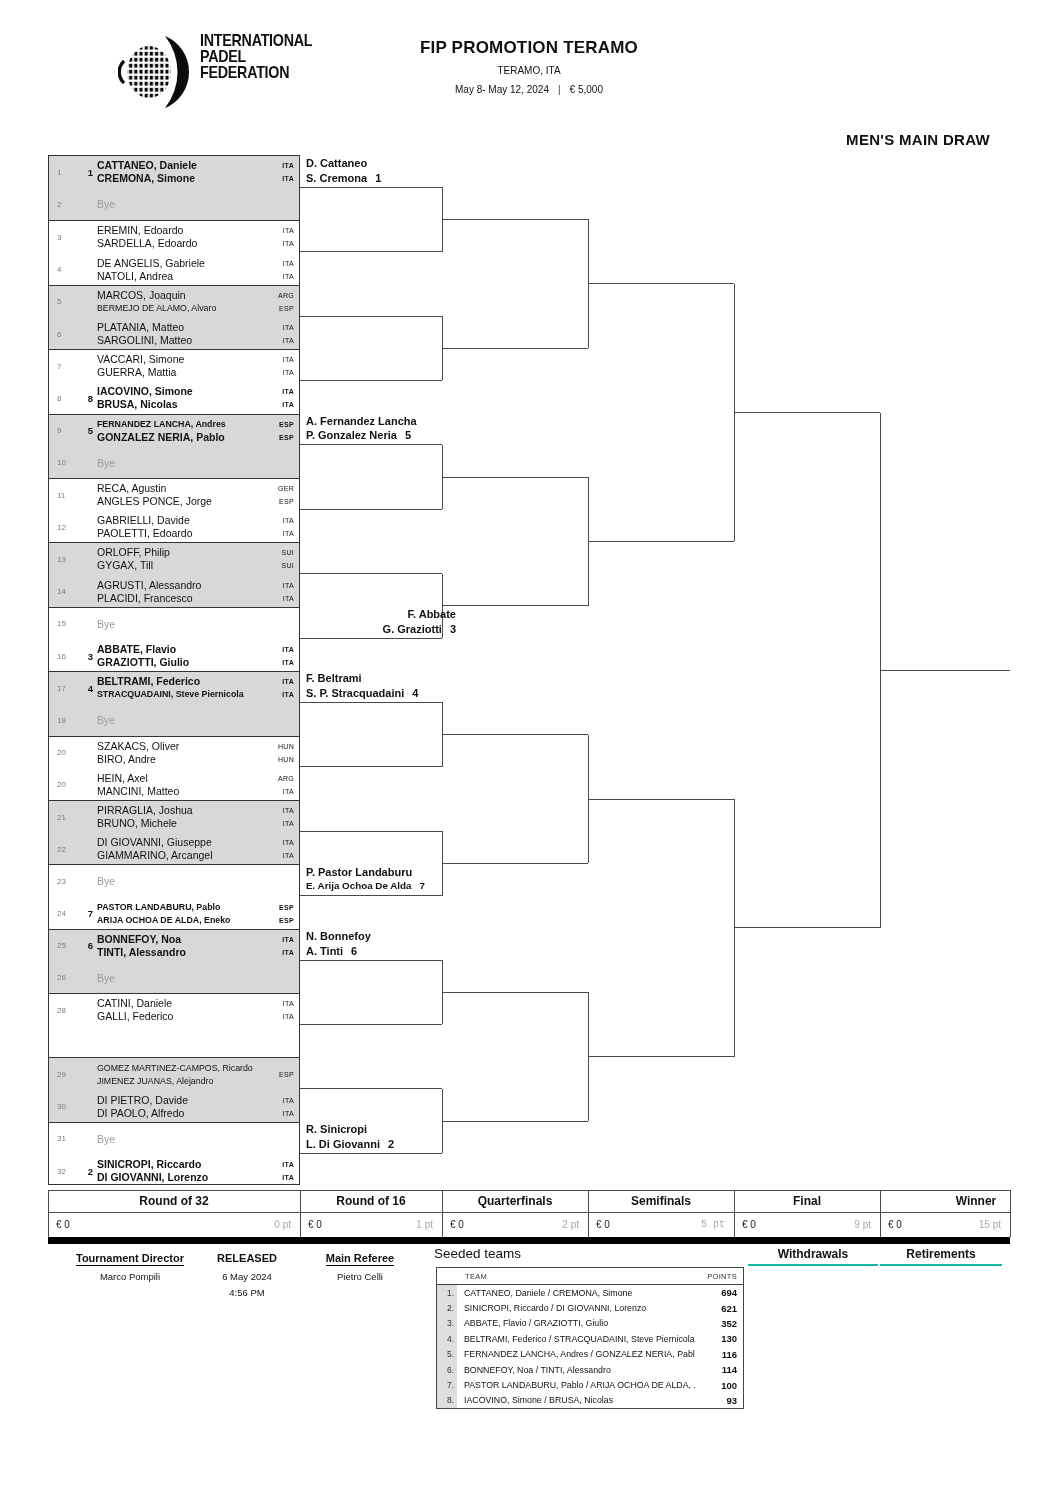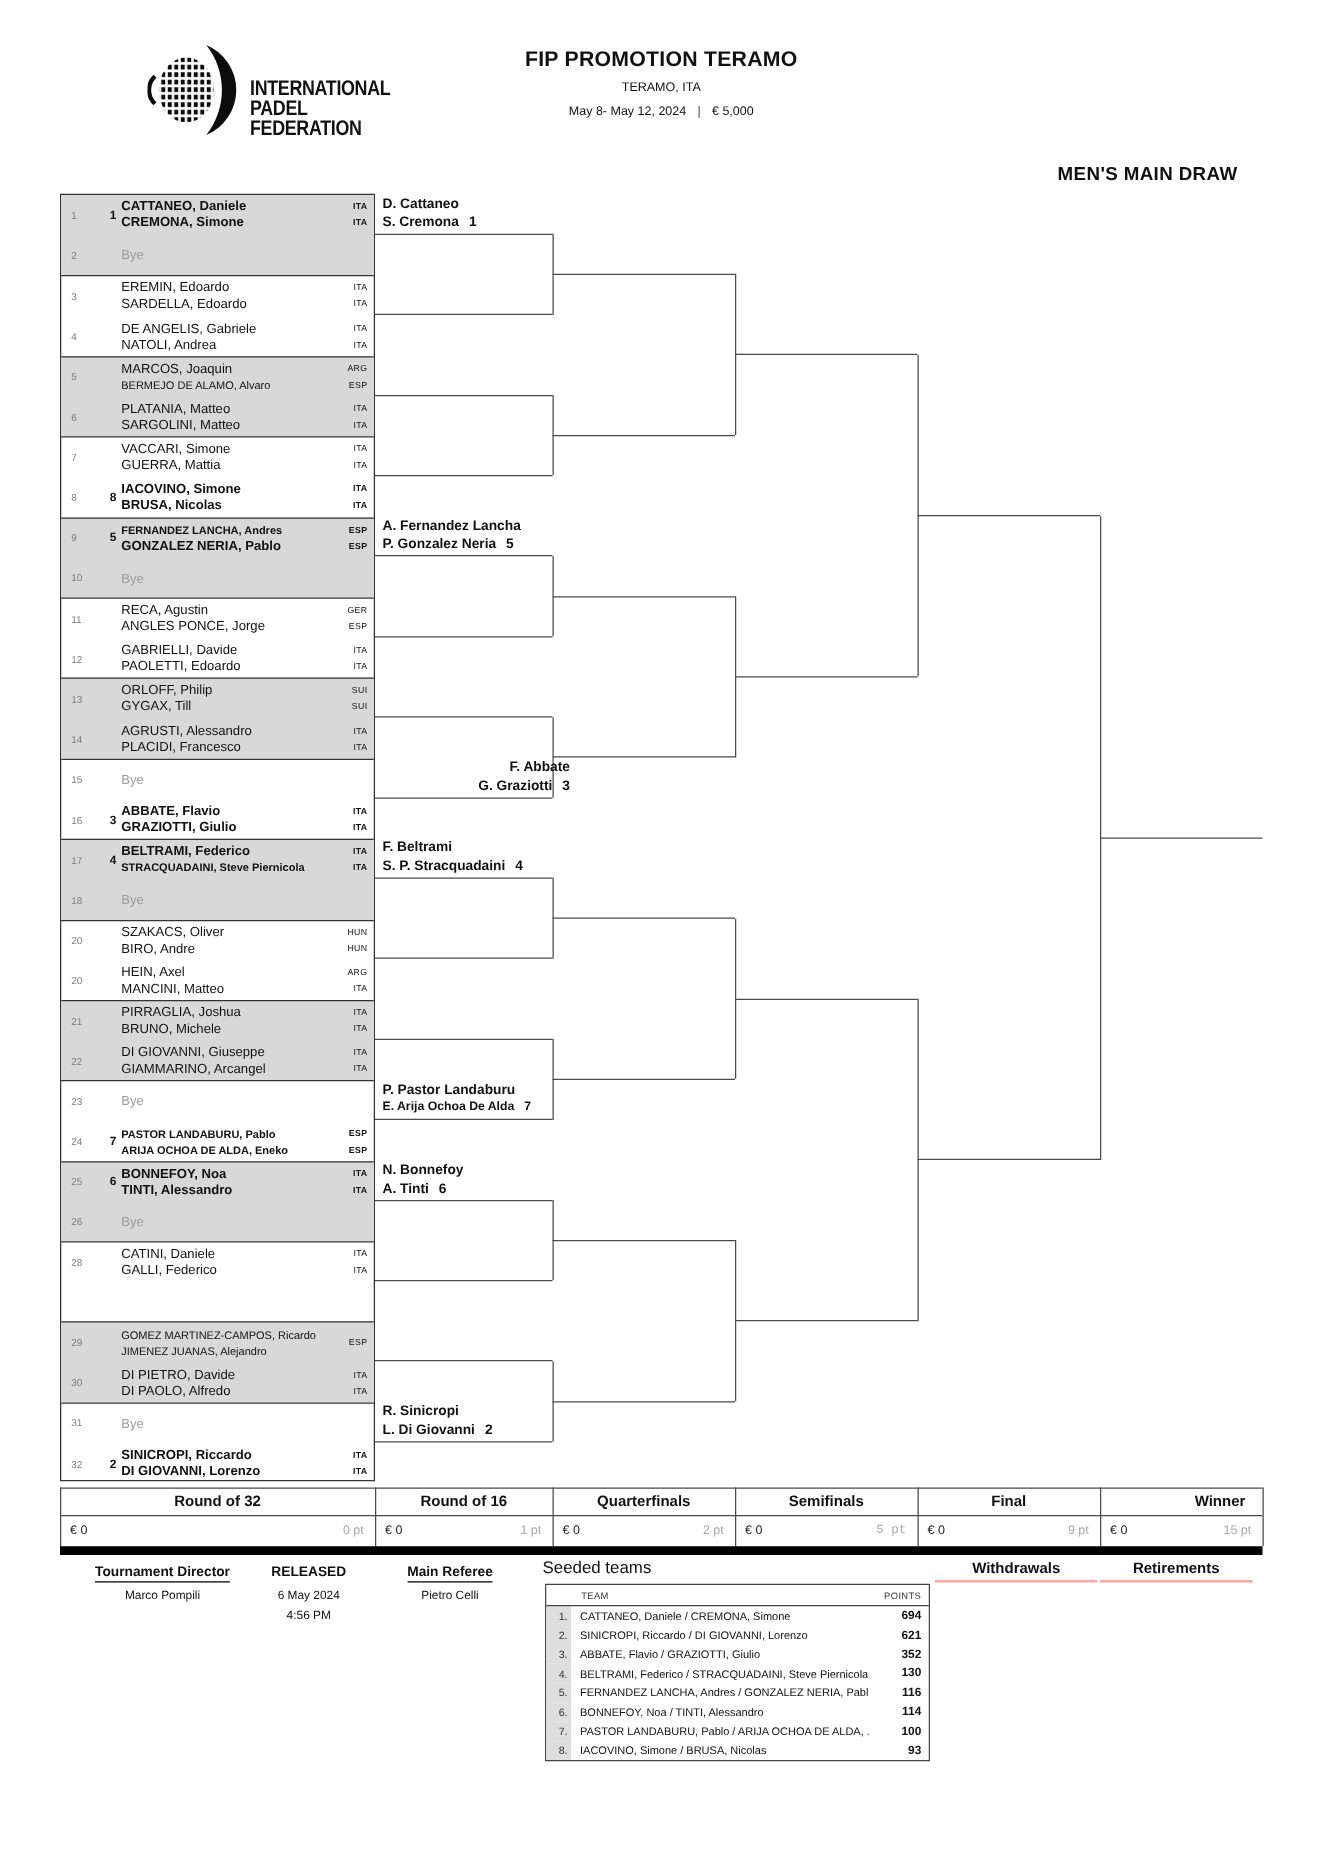--- a/index.html
+++ b/index.html
@@ -1,20 +1,20 @@
 <!DOCTYPE html>
 <html><head>
 <meta charset="utf-8">
 <style>
   html,body{margin:0;padding:0;background:#fff;}
   .page{position:relative;width:1058px;height:1497px;background:#fff;overflow:hidden;
         font-family:"Liberation Sans",sans-serif;color:#111;}
 
   
-  .logo{position:absolute;left:118px;top:33px;display:flex;align-items:flex-end;}
+  .logo{position:absolute;left:118px;top:33px;display:flex;align-items:flex-start;}
   .logo-text{margin-left:8px;font-weight:bold;font-size:17px;line-height:16px;
              letter-spacing:-0.3px;transform:scaleX(.84);transform-origin:left center;white-space:nowrap;}
   .title-block{position:absolute;left:299px;top:38px;width:460px;text-align:center;}
   .t1{font-weight:bold;font-size:17px;letter-spacing:.2px;}
   .t2{font-size:10px;margin-top:7px;}
   .t3{font-size:10px;margin-top:8px;}
   .t3 .sep{margin:0 9px;color:#444;}
   .draw-title{position:absolute;right:68px;top:131px;font-weight:bold;font-size:15px;letter-spacing:.3px;}
 
   
@@ -58,21 +58,21 @@
   .seeds-head{position:relative;height:16px;border-bottom:1px solid #444;font-size:7.5px;color:#333;letter-spacing:.3px;}
   .h-team{position:absolute;left:28px;top:4px;}
   .h-points{position:absolute;right:6px;top:4px;}
   .seed-row{display:flex;height:15.4px;align-items:center;}
   .seed-row .n{width:20px;height:100%;background:#dedede;display:flex;align-items:center;justify-content:flex-end;
                padding-right:3px;font-size:8.5px;color:#333;box-sizing:border-box;}
   .seed-row .tm{flex:1;padding-left:7px;font-size:8.8px;white-space:nowrap;overflow:hidden;}
   .seed-row .pts{width:42px;text-align:right;padding-right:6px;font-weight:bold;font-size:9.5px;}
 
   .wd-head{position:absolute;top:1247px;font-weight:bold;font-size:12px;text-align:center;
-           border-bottom:2px solid #fca5a5;padding-bottom:3px;}
+           border-bottom:2px solid #14b8a6;padding-bottom:3px;}
 </style>
 </head>
 <body>
 
 <div class="page">
 
   <div class="logo">
     <svg width="74" height="78" viewBox="0 0 74 78">
       <defs>
         <pattern id="dots" width="5.2" height="6" patternUnits="userSpaceOnUse">

